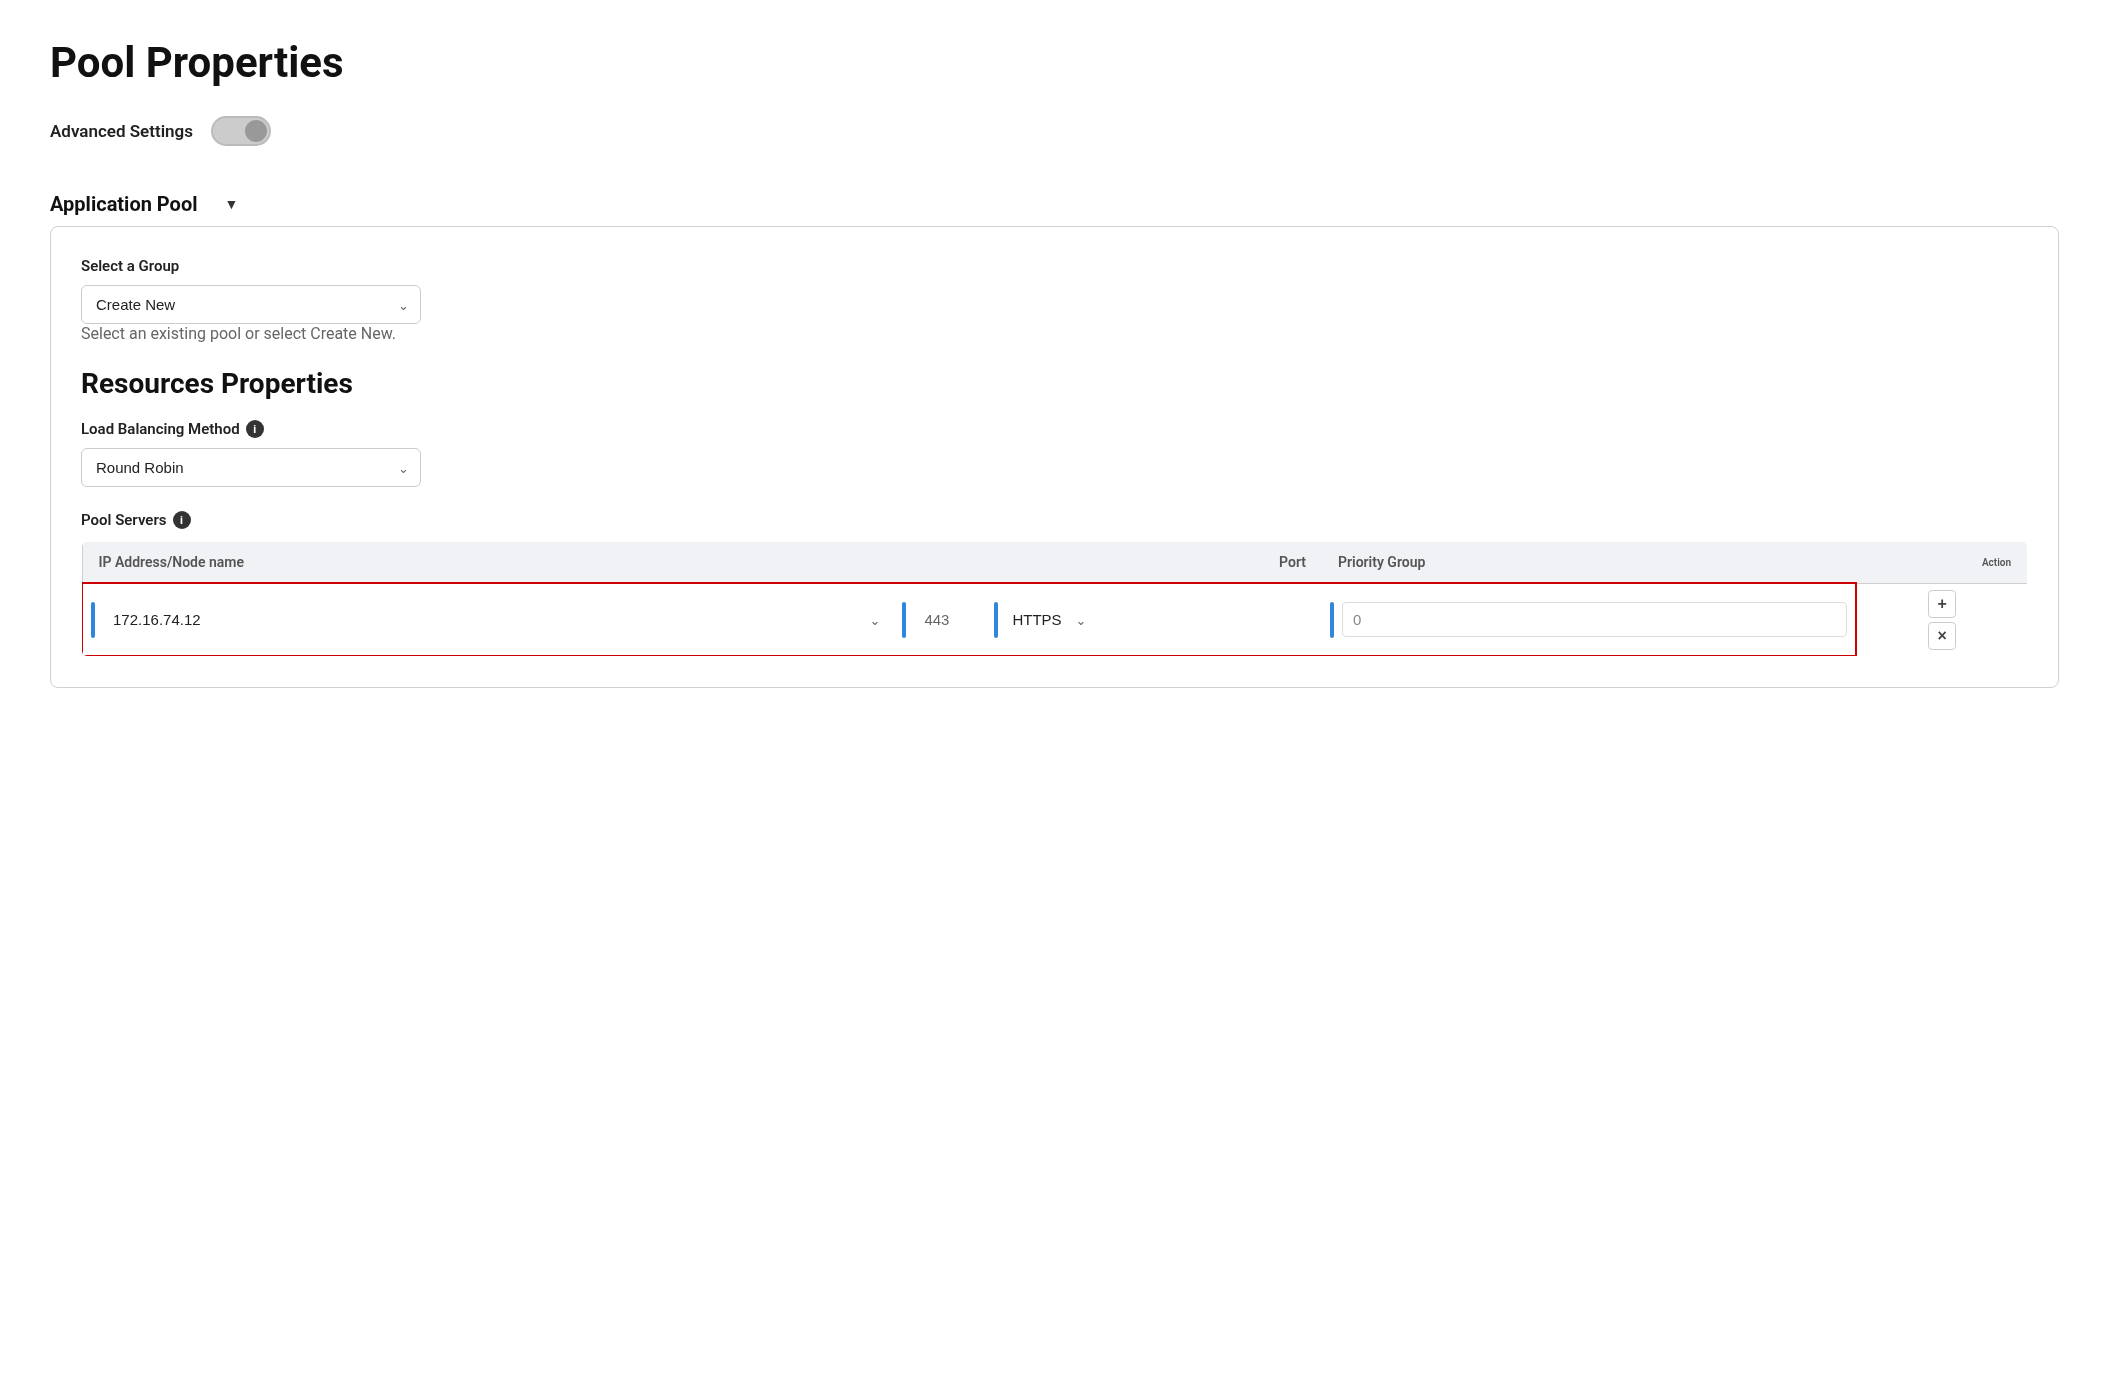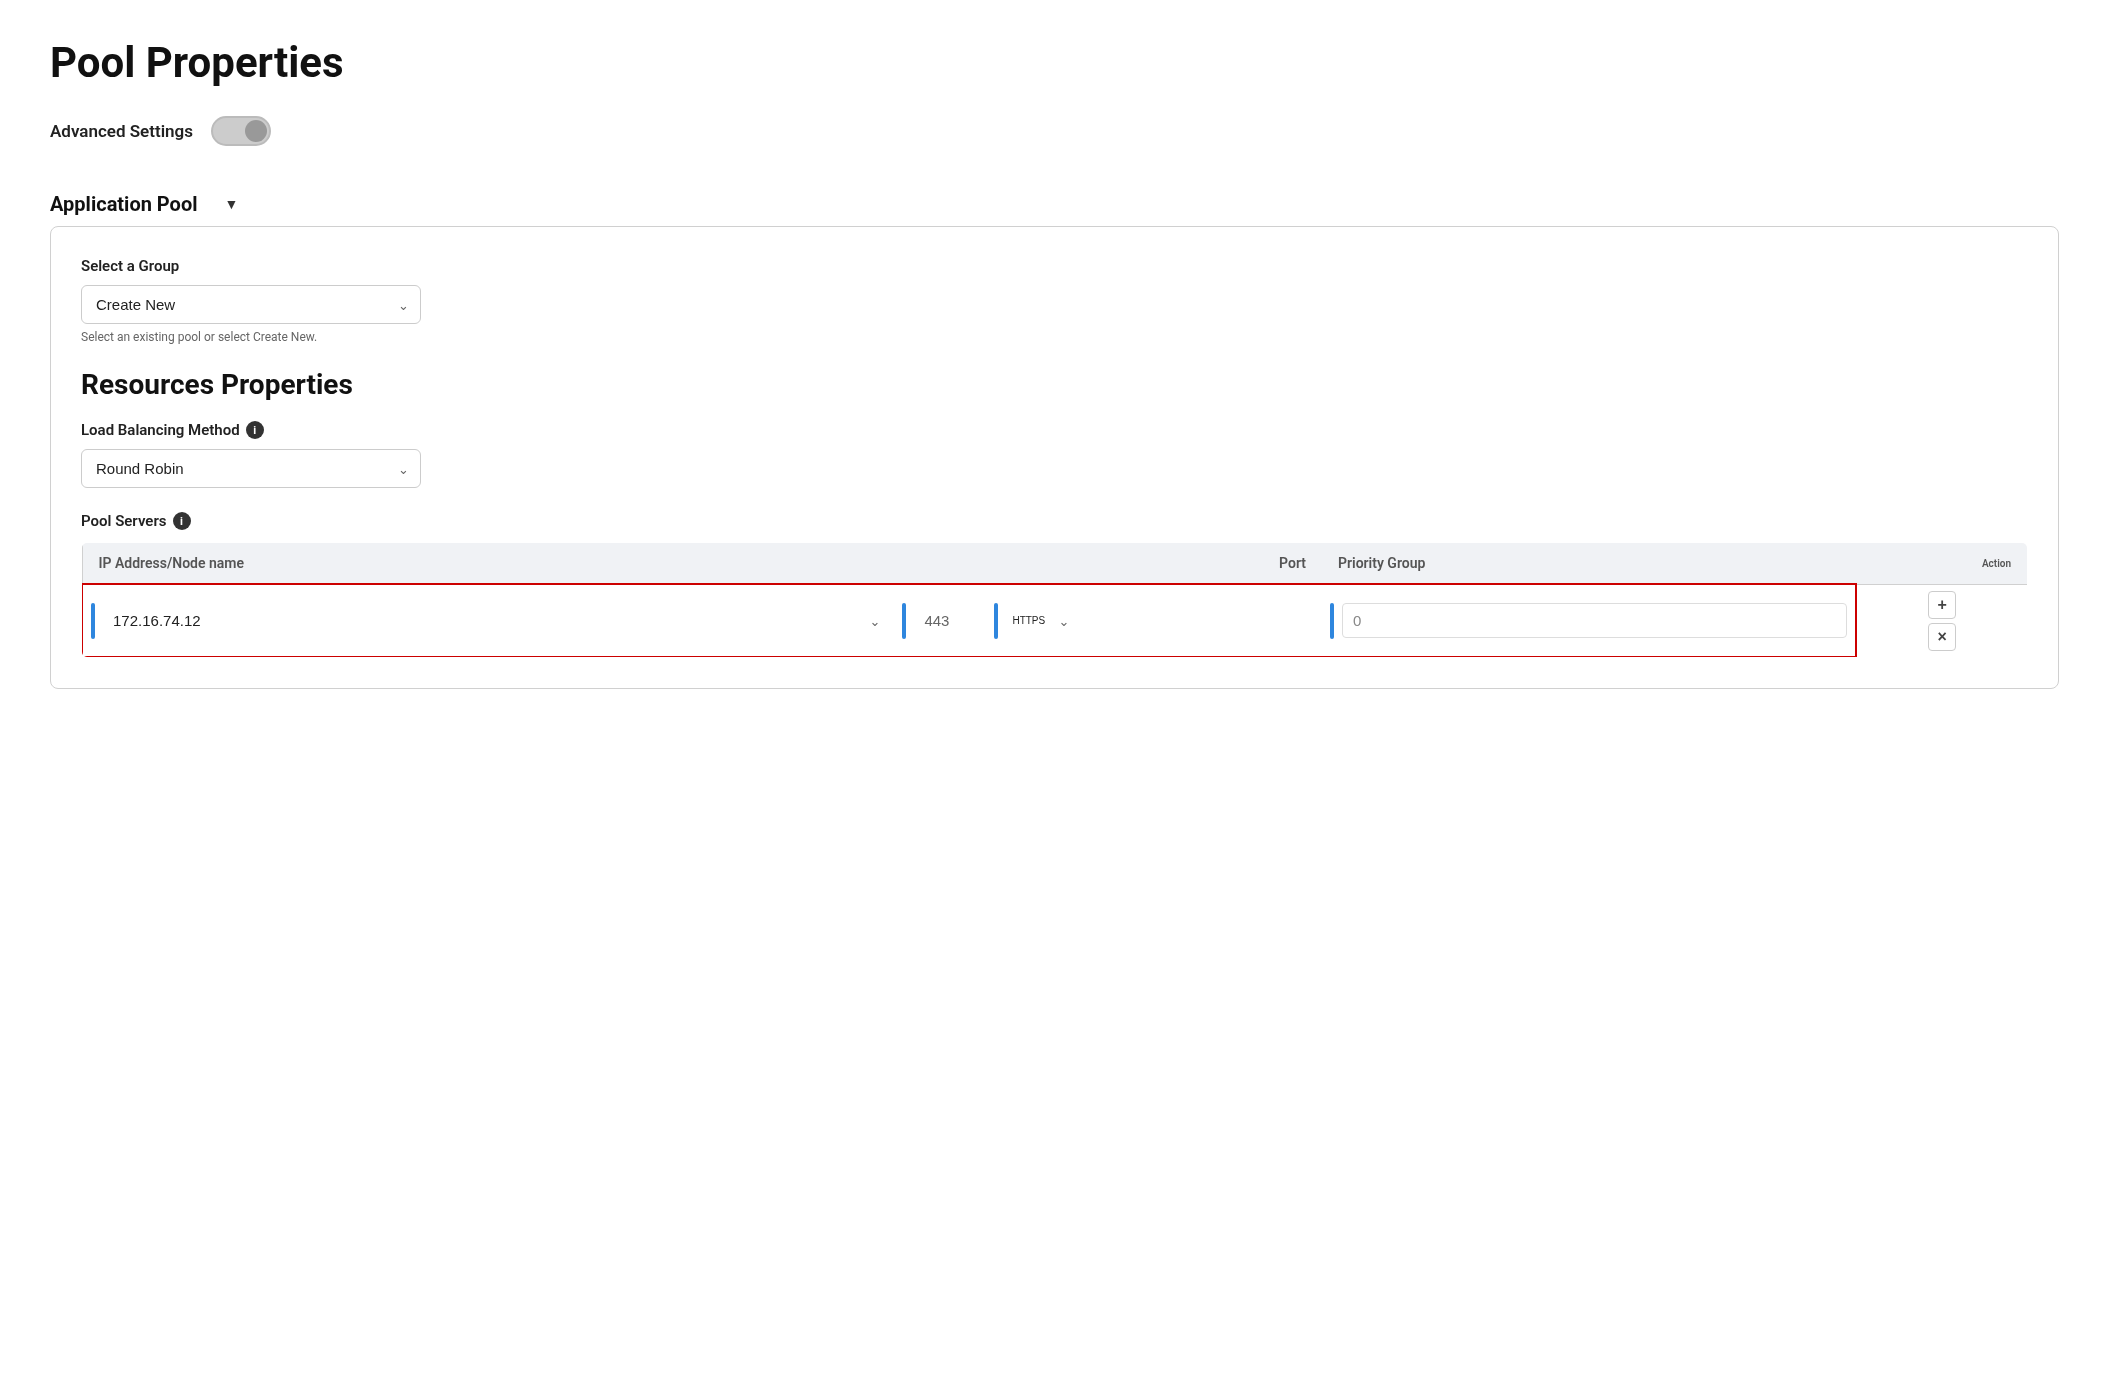--- a/index.html
+++ b/index.html
@@ -131,23 +131,22 @@
       position: absolute;
       right: 12px;
       top: 50%;
       transform: translateY(-50%);
       pointer-events: none;
       color: #666666;
       font-size: 13px;
     }
 
     .field-hint {
-      font-size: 12px;
+      font-size: 16px;
       color: #666666;
-      margin-top: 6px;
     }
 
     .resources-title {
       font-size: 28px;
       font-weight: 700;
       color: #111111;
       margin: 24px 0 20px 0;
     }
 
     .pool-servers-section {
@@ -234,21 +233,21 @@
     }
 
     .protocol-select-wrapper {
       position: relative;
     }
 
     .protocol-select {
       padding: 8px 28px 8px 8px;
       border: none;
       background: transparent;
-      font-size: 10px;
+      font-size: 15px;
       color: #222222;
       appearance: none;
       -webkit-appearance: none;
       cursor: pointer;
     }
 
     .protocol-arrow {
       position: absolute;
       right: 4px;
       top: 50%;

